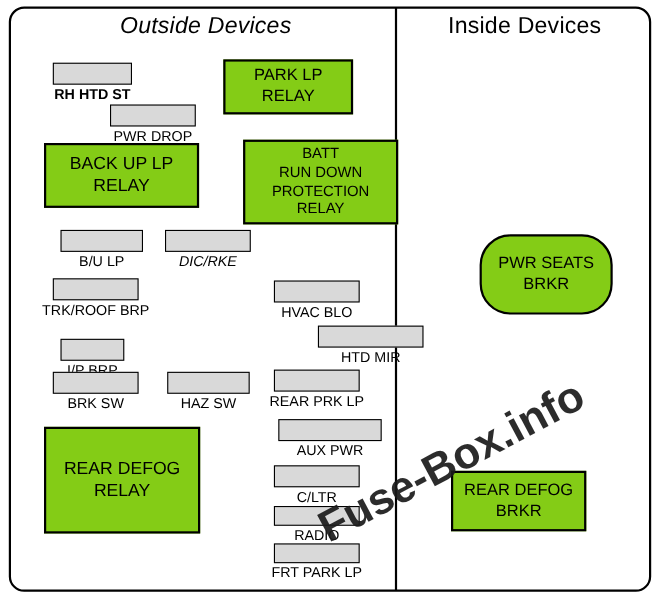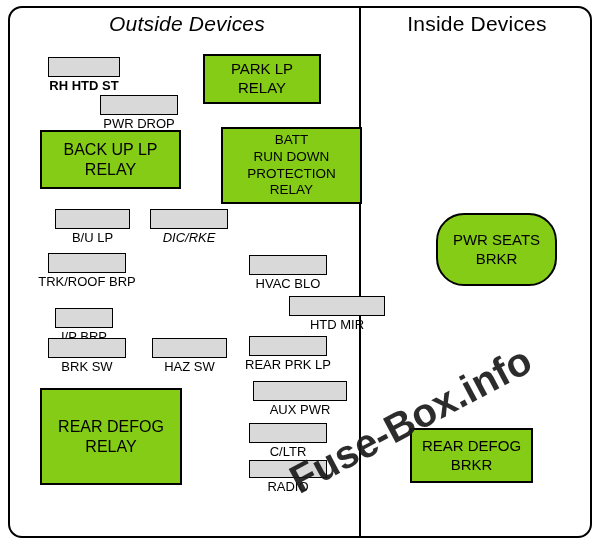--- a/index.html
+++ b/index.html
@@ -86,20 +86,24 @@
     <div class="fuse-label">AUX PWR</div>
   </div>
   <div class="fuse" style="left:249px;top:423px;width:78px;">
     <div class="fuse-body"></div>
     <div class="fuse-label">C/LTR</div>
   </div>
   <div class="fuse" style="left:249px;top:460px;width:78px;text-align:center;">
     <div class="fuse-body short"></div>
     <div class="fuse-label">RADIO</div>
   </div>
+  <div class="fuse" style="left:249px;top:494px;width:78px;">
+    <div class="fuse-body short"></div>
+    <div class="fuse-label">FRT PARK LP</div>
+  </div>
 
   <div class="relay" style="left:436px;top:213px;width:121px;height:73px;font-size:15px;border-radius:28px;">PWR SEATS
 BRKR</div>
   <div class="relay" style="left:410px;top:428px;width:123px;height:55px;font-size:15px;">REAR DEFOG
 BRKR</div>
 
   <div class="watermark">Fuse-Box.info</div>
 
 </div>
 

